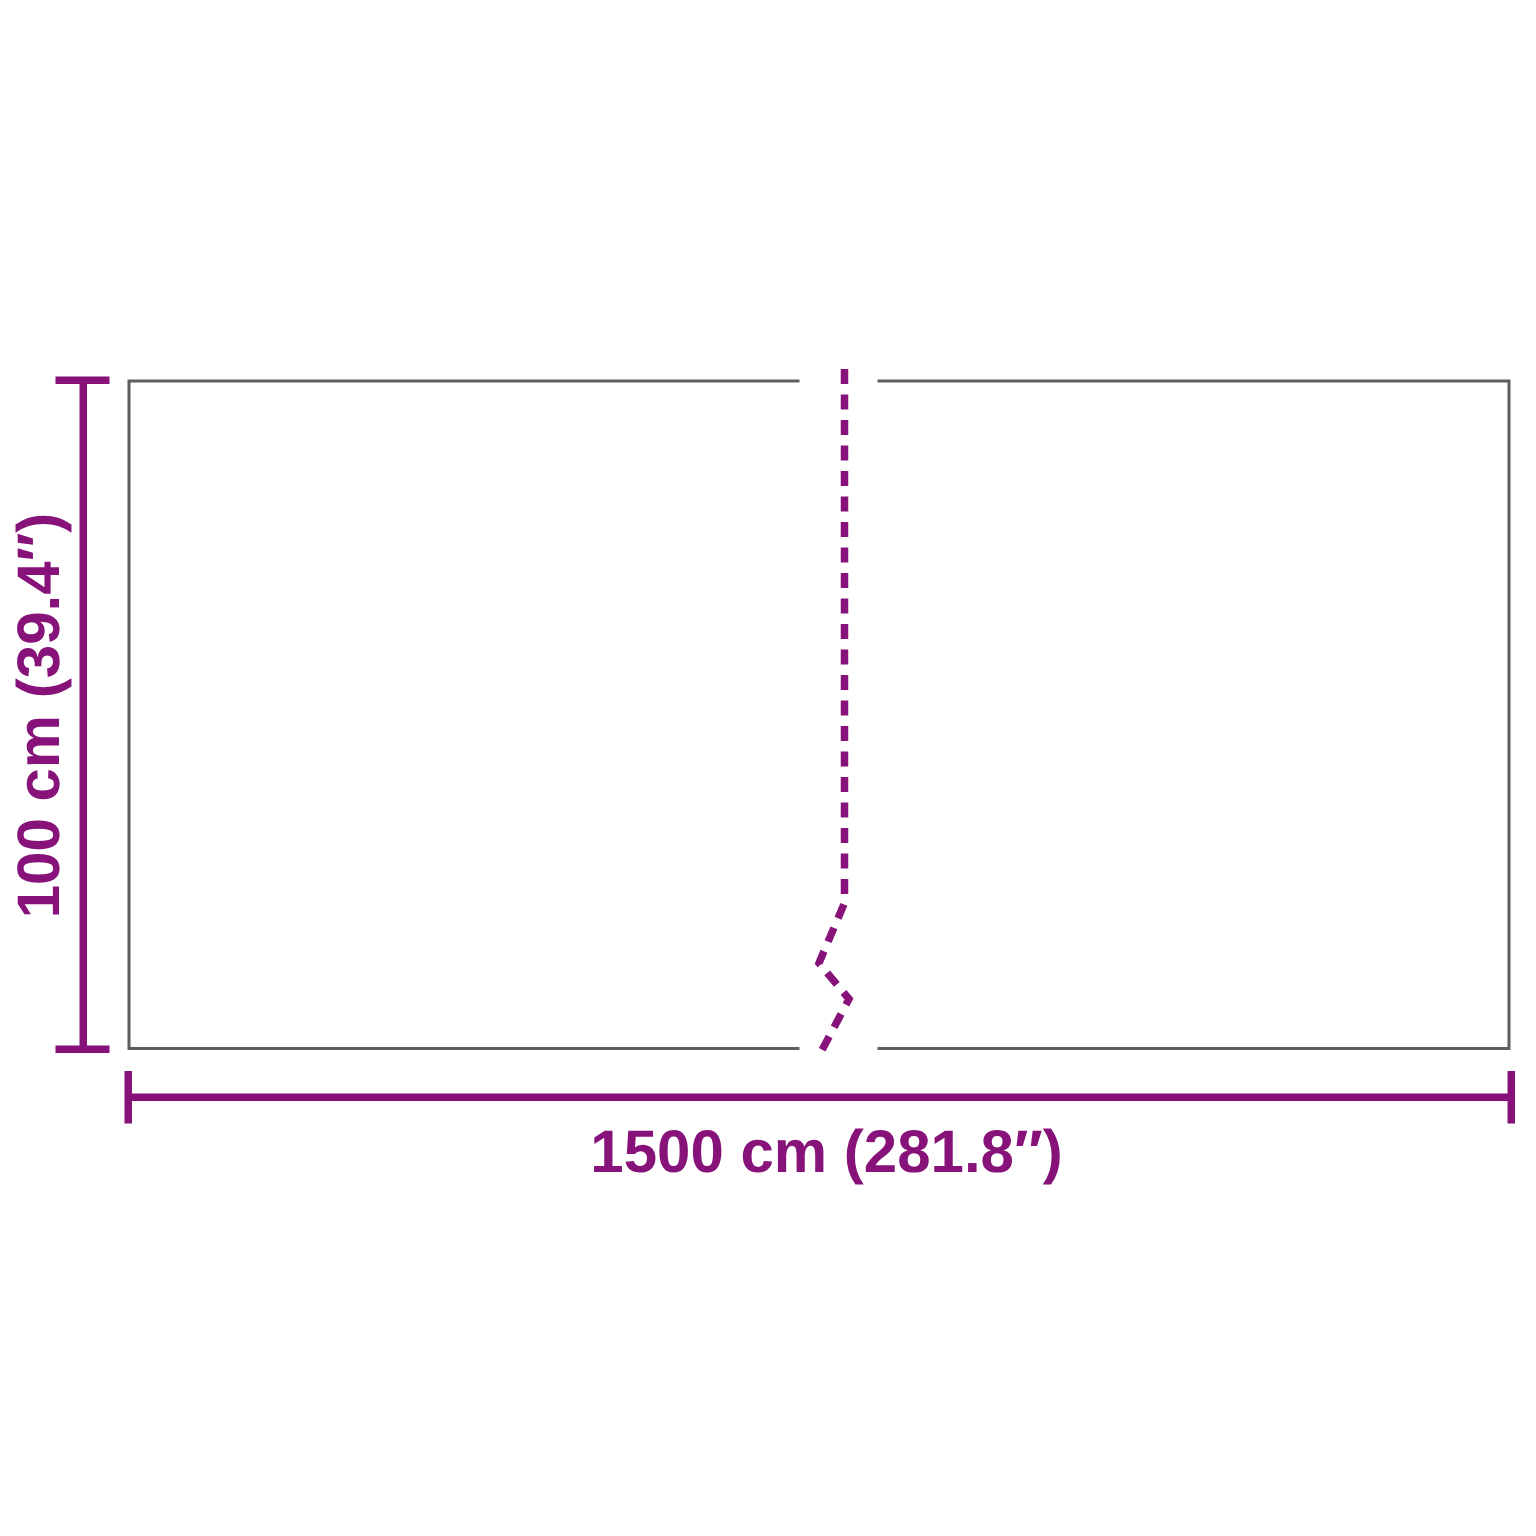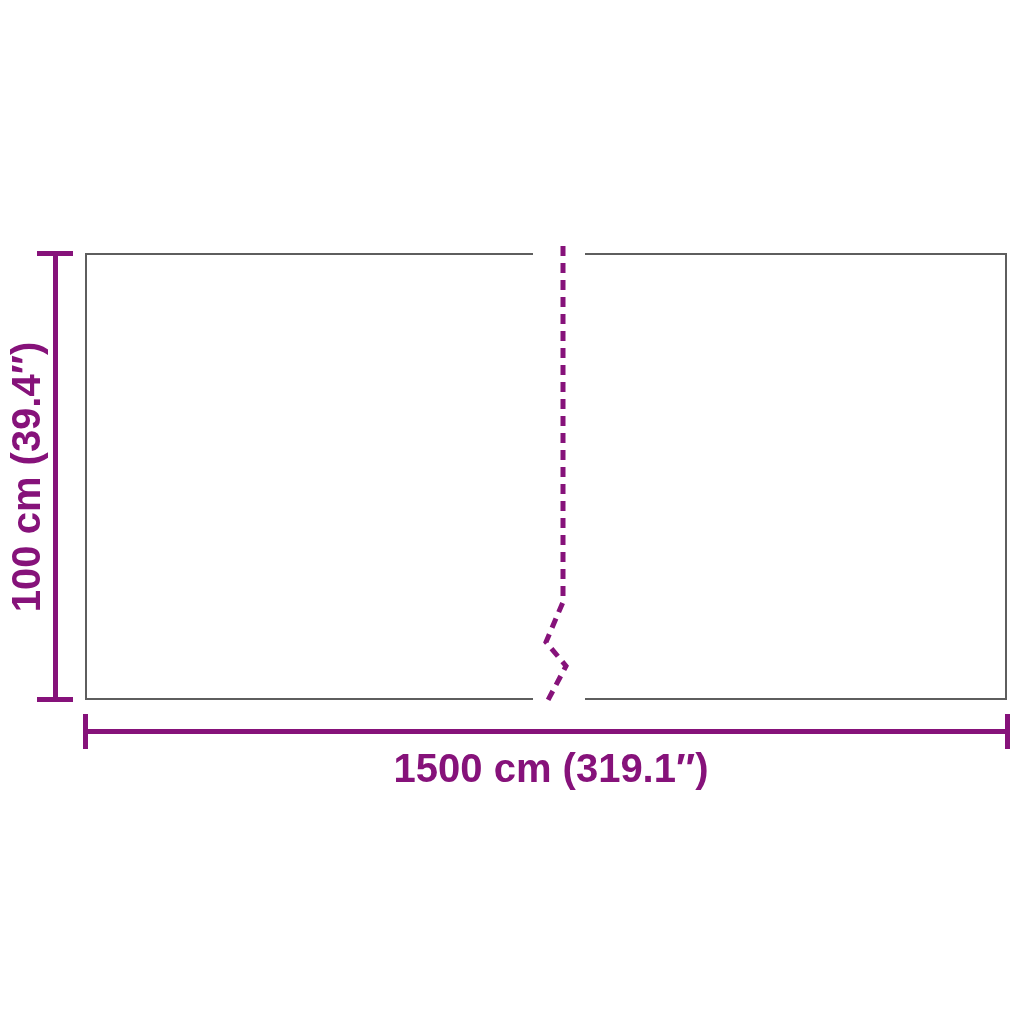--- a/index.html
+++ b/index.html
@@ -119,15 +119,15 @@
   </svg>
 
   <div class="vdim-line"></div>
   <div class="vdim-cap top"></div>
   <div class="vdim-cap bottom"></div>
   <div class="dim-label height-label">100 cm (39.4″)</div>
 
   <div class="hdim-line"></div>
   <div class="hdim-cap left"></div>
   <div class="hdim-cap right"></div>
-  <div class="dim-label width-label">1500 cm (319.1″)</div>
+  <div class="dim-label width-label">1500 cm (281.8″)</div>
 
 </div>
 
 </body></html>

